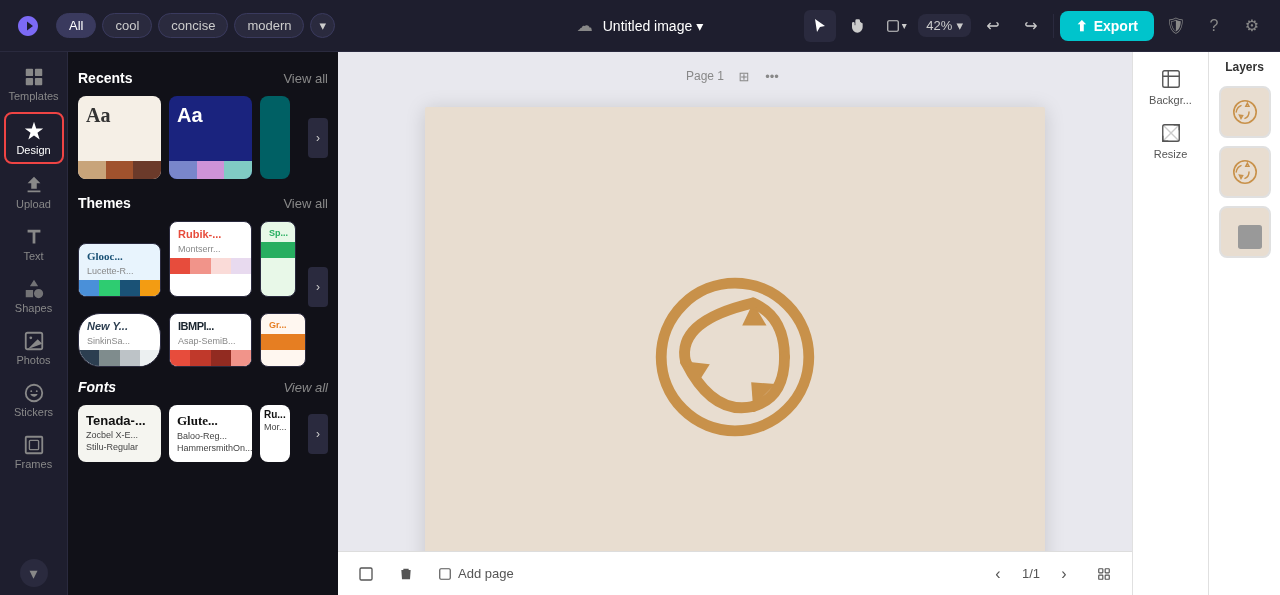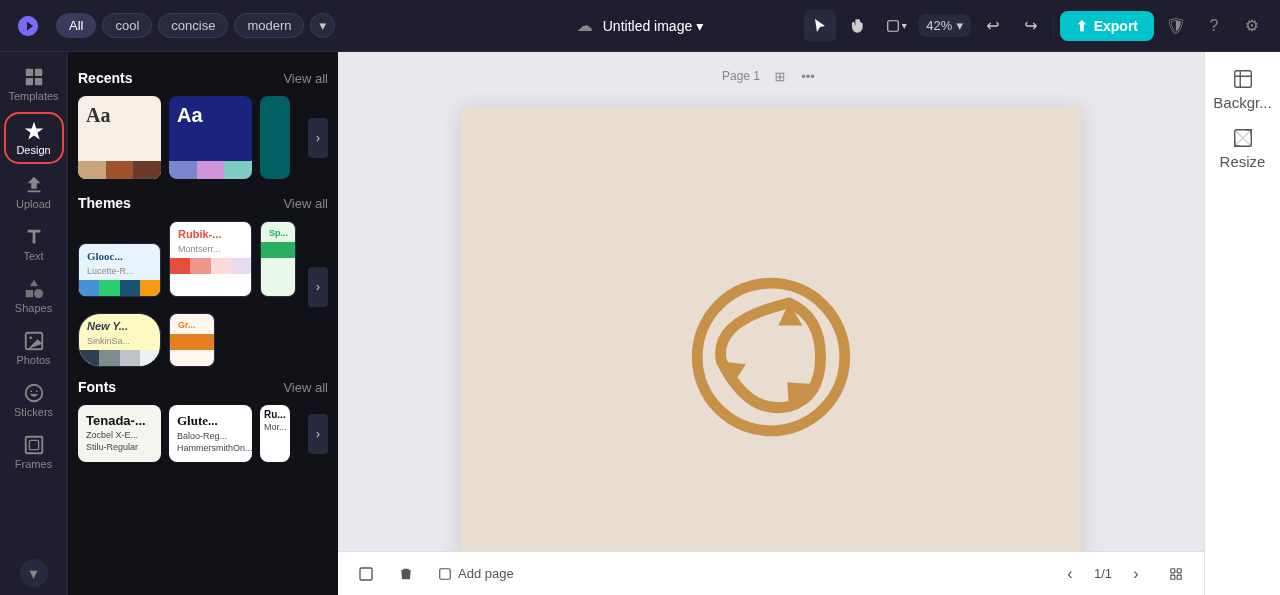--- a/index.html
+++ b/index.html
@@ -18,21 +18,21 @@
     .zoom-btn { display: flex; align-items: center; gap: 4px; background: #2a2a3e; border-radius: 8px; padding: 4px 8px; font-size: 13px; cursor: pointer; color: #ccc; }
     .export-btn { background: #00c4cc; color: #fff; border: none; border-radius: 8px; padding: 7px 16px; font-size: 14px; font-weight: 600; cursor: pointer; display: flex; align-items: center; gap: 6px; }
     .icon-btn { width: 32px; height: 32px; display: flex; align-items: center; justify-content: center; color: #888; cursor: pointer; border-radius: 6px; }
 
     
     .main { display: flex; flex: 1; overflow: hidden; }
 
     
     .sidebar-icons { width: 68px; background: #1e1e2e; display: flex; flex-direction: column; align-items: center; padding-top: 8px; gap: 4px; border-right: 1px solid #2a2a3e; flex-shrink: 0; }
     .sidebar-icon-item { width: 60px; display: flex; flex-direction: column; align-items: center; gap: 2px; padding: 6px 4px; border-radius: 8px; cursor: pointer; color: #888; }
-    .sidebar-icon-item.active { background: transparent; color: #fff; border: 2px solid #ef4444; border-radius: 15px; }
+    .sidebar-icon-item.active { background: transparent; color: #fff; border: 2px solid #ef4444; border-radius: 8px; }
     .sidebar-icon-item span { font-size: 11px; }
     .sidebar-icon-item svg { width: 22px; height: 22px; }
     .sidebar-bottom { margin-top: auto; margin-bottom: 8px; }
     .sidebar-dark-circle { width: 28px; height: 28px; background: #2a2a3e; border-radius: 50%; display: flex; align-items: center; justify-content: center; cursor: pointer; color: #888; }
 
     
     .left-panel { width: 270px; background: #111118; overflow-y: auto; flex-shrink: 0; padding: 12px 10px; }
     .left-panel::-webkit-scrollbar { width: 4px; }
     .left-panel::-webkit-scrollbar-track { background: transparent; }
     .left-panel::-webkit-scrollbar-thumb { background: #3a3a5e; border-radius: 2px; }
@@ -70,21 +70,21 @@
 
     
     .canvas-area { flex: 1; background: #e8e8ee; position: relative; overflow: hidden; }
     .canvas-frame { position: absolute; top: 55px; left: 50%; transform: translateX(-50%); width: 620px; height: 500px; background: #e8ddd0; border-radius: 2px; display: flex; align-items: center; justify-content: center; box-shadow: 0 2px 20px rgba(0,0,0,0.15); }
     .canvas-logo { width: 180px; height: 180px; }
     .bottom-bar { position: absolute; bottom: 0; left: 0; right: 0; height: 44px; background: #fff; border-top: 1px solid #ddd; display: flex; align-items: center; padding: 0 12px; gap: 8px; }
     .bottom-btn { width: 32px; height: 32px; display: flex; align-items: center; justify-content: center; color: #555; cursor: pointer; border-radius: 6px; }
     .add-page-btn { display: flex; align-items: center; gap: 6px; color: #555; font-size: 13px; cursor: pointer; padding: 4px 8px; border-radius: 6px; }
     .bottom-right { margin-left: auto; display: flex; align-items: center; gap: 8px; }
     .right-action { width: 64px; display: flex; flex-direction: column; align-items: center; gap: 4px; padding: 8px 4px; cursor: pointer; border-radius: 8px; color: #555; }
-    .right-action span { font-size: 15px; color: #555; }
+    .right-action span { font-size: 11px; color: #555; }
     .layer-thumb { width: 52px; height: 52px; border-radius: 8px; border: 2px solid #e0e0e0; overflow: hidden; display: flex; align-items: center; justify-content: center; cursor: pointer; margin: 4px; }
     .layer-thumb-1 { background: #e8ddd0; }
     .layer-thumb-2 { background: #e8ddd0; }
     .layer-thumb svg { width: 32px; height: 32px; }
 
     
     .left-panel { scrollbar-width: thin; scrollbar-color: #3a3a5e transparent; }
   </style>
 </head>
 <body>
@@ -273,43 +273,53 @@
 
       <div class="theme-card" style="background:#e8f8e8; width:36px; overflow:hidden;">
         <div class="theme-card-header" style="color:#27ae60; font-size:9px;">Sp...</div>
         <div class="theme-color-row">
           <div class="theme-color-swatch" style="background:#27ae60;"></div>
         </div>
       </div>
 
       <div style="width:100%; height:0;"></div>
 
-      <div class="theme-card" style="background:#fef9c3;border-radius:22px;">
+      <div class="theme-card" style="background:#ffffff;border-radius:22px;">
         <div class="theme-card-header" style="color:#2c3e50; font-style:italic;">New Y...</div>
         <div class="theme-card-sub">SinkinSa...</div>
         <div class="theme-color-row">
           <div class="theme-color-swatch" style="background:#2c3e50;"></div>
           <div class="theme-color-swatch" style="background:#7f8c8d;"></div>
           <div class="theme-color-swatch" style="background:#bdc3c7;"></div>
           <div class="theme-color-swatch" style="background:#ecf0f1;"></div>
         </div>
       </div>
 
+      <div class="theme-card" style="background:#fff;">
+        <div class="theme-card-header" style="color:#1a252f; font-weight:800; letter-spacing:-0.5px;">IBMPl...</div>
+        <div class="theme-card-sub">Asap-SemiB...</div>
+        <div class="theme-color-row">
+          <div class="theme-color-swatch" style="background:#e74c3c;"></div>
+          <div class="theme-color-swatch" style="background:#c0392b;"></div>
+          <div class="theme-color-swatch" style="background:#922b21;"></div>
+          <div class="theme-color-swatch" style="background:#f1948a;"></div>
+        </div>
+      </div>
 
       <div class="theme-card" style="background:#fff7f0; width:46px; overflow:hidden;">
         <div class="theme-card-header" style="color:#e67e22; font-size:9px;">Gr...</div>
         <div class="theme-color-row">
           <div class="theme-color-swatch" style="background:#e67e22;"></div>
         </div>
       </div>
 
       <div class="themes-nav" style="top:45%;">›</div>
     </div>
 
-    <div class="section-header" style="margin-top:12px;">
+    <div class="section-header" style="margin-top:12px;font-style:italic;">
       <span class="section-title">Fonts</span>
       <span class="view-all">View all</span>
     </div>
     <div class="fonts-grid" style="position:relative;">
       <div class="font-card" style="background:#f5f5f0;">
         <div class="font-card-title">Tenada-...</div>
         <div class="font-card-sub">Zocbel X-E...<br>Stilu-Regular</div>
       </div>
       <div class="font-card" style="background:#fff;">
         <div class="font-card-title" style="font-family:Georgia;">Glute...</div>
@@ -398,14 +408,39 @@
     <div class="right-action">
       <svg width="22" height="22" viewBox="0 0 24 24" fill="none" stroke="#555" stroke-width="1.5">
           <rect x="3" y="3" width="18" height="18" rx="2"></rect>
           <path d="M3 3l18 18M21 3L3 21" opacity="0.3"></path>
           <path d="M15 3h6v6M9 21H3v-6"></path>
         </svg>
       <span>Resize</span>
     </div>
   </div>
 
+  <div style="width:72px; background:#fff; border-left:1px solid #e0e0e0; display:flex; flex-direction:column; align-items:center; padding-top:8px; flex-shrink:0;">
+    <div style="font-size:12px; font-weight:600; color:#333; margin-bottom:8px; padding:0 8px;">Layers</div>
+
+    <div class="layer-thumb layer-thumb-1">
+      <svg width="34" height="34" viewBox="0 0 200 200">
+        <circle cx="100" cy="100" r="70" fill="none" stroke="#c8914a" stroke-width="10"></circle>
+        <path d="M115 45 L125 65 L105 65 Z M125 100 Q125 130 100 140 M75 140 L65 120 L85 122 Z M75 60 Q50 70 45 100" fill="none" stroke="#c8914a" stroke-width="9" stroke-linecap="round"></path>
+      </svg>
+    </div>
+
+    <div class="layer-thumb layer-thumb-2">
+      <svg width="34" height="34" viewBox="0 0 200 200">
+        <circle cx="100" cy="100" r="70" fill="none" stroke="#c8914a" stroke-width="10"></circle>
+        <path d="M115 45 L125 65 L105 65 Z M125 100 Q125 130 100 140 M75 140 L65 120 L85 122 Z M75 60 Q50 70 45 100" fill="none" stroke="#c8914a" stroke-width="9" stroke-linecap="round"></path>
+      </svg>
+    </div>
+
+    <div class="layer-thumb" style="background:#e8ddd0;">
+      <div style="width:100%; height:100%; display:flex; align-items:flex-end; justify-content:flex-end; padding:3px;">
+        <svg width="12" height="12" viewBox="0 0 24 24" fill="#999">
+            <rect x="3" y="3" width="18" height="18" rx="2"></rect>
+          </svg>
+      </div>
+    </div>
+  </div>
 
 </div>
 
 </body></html>

